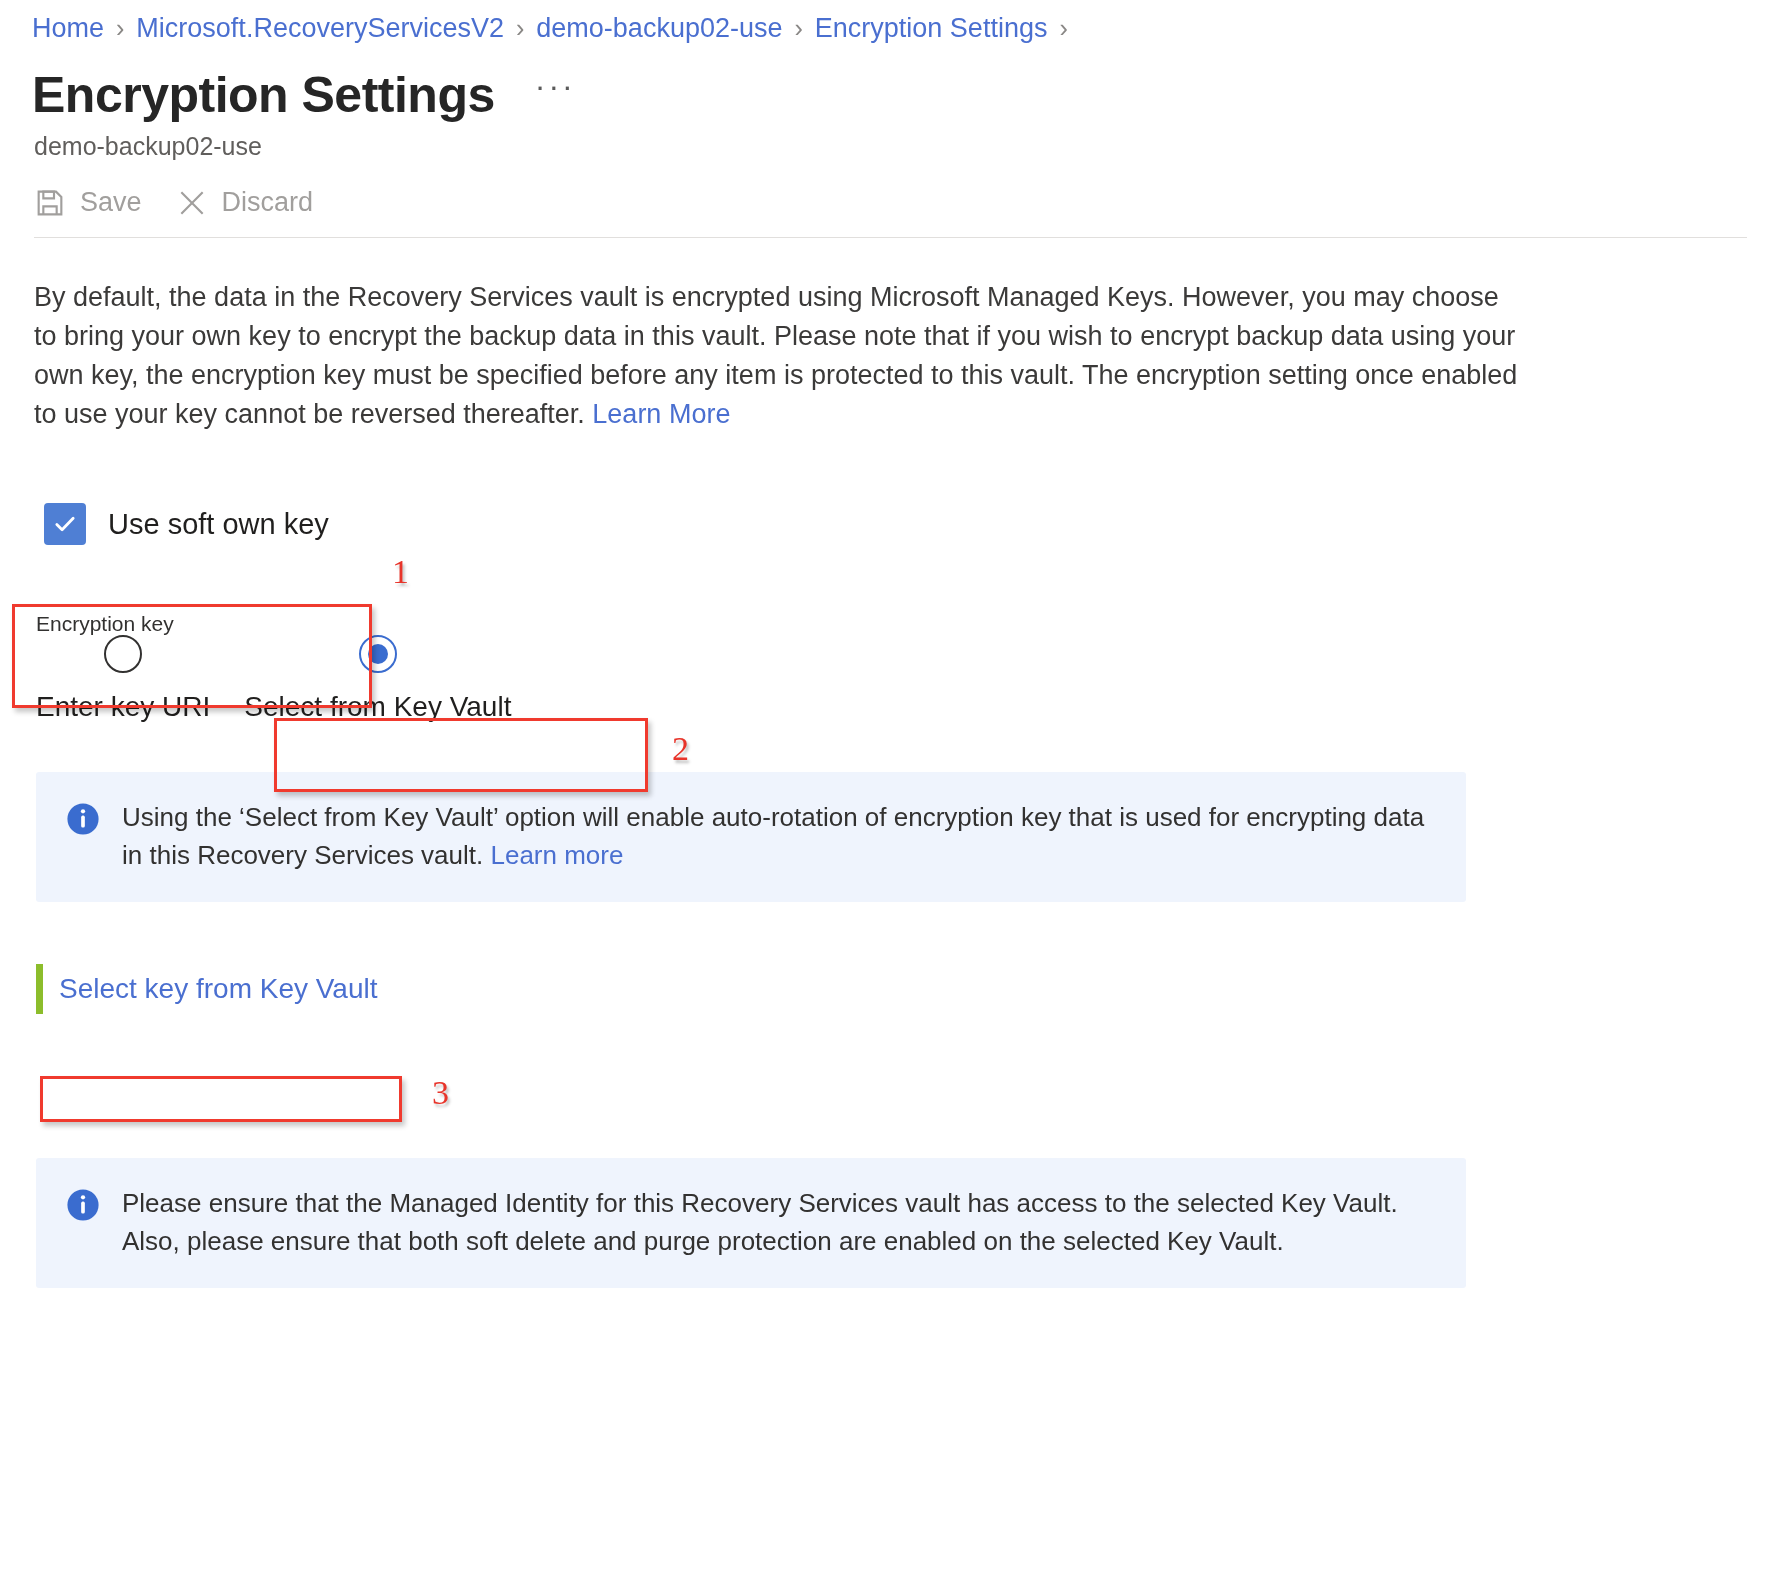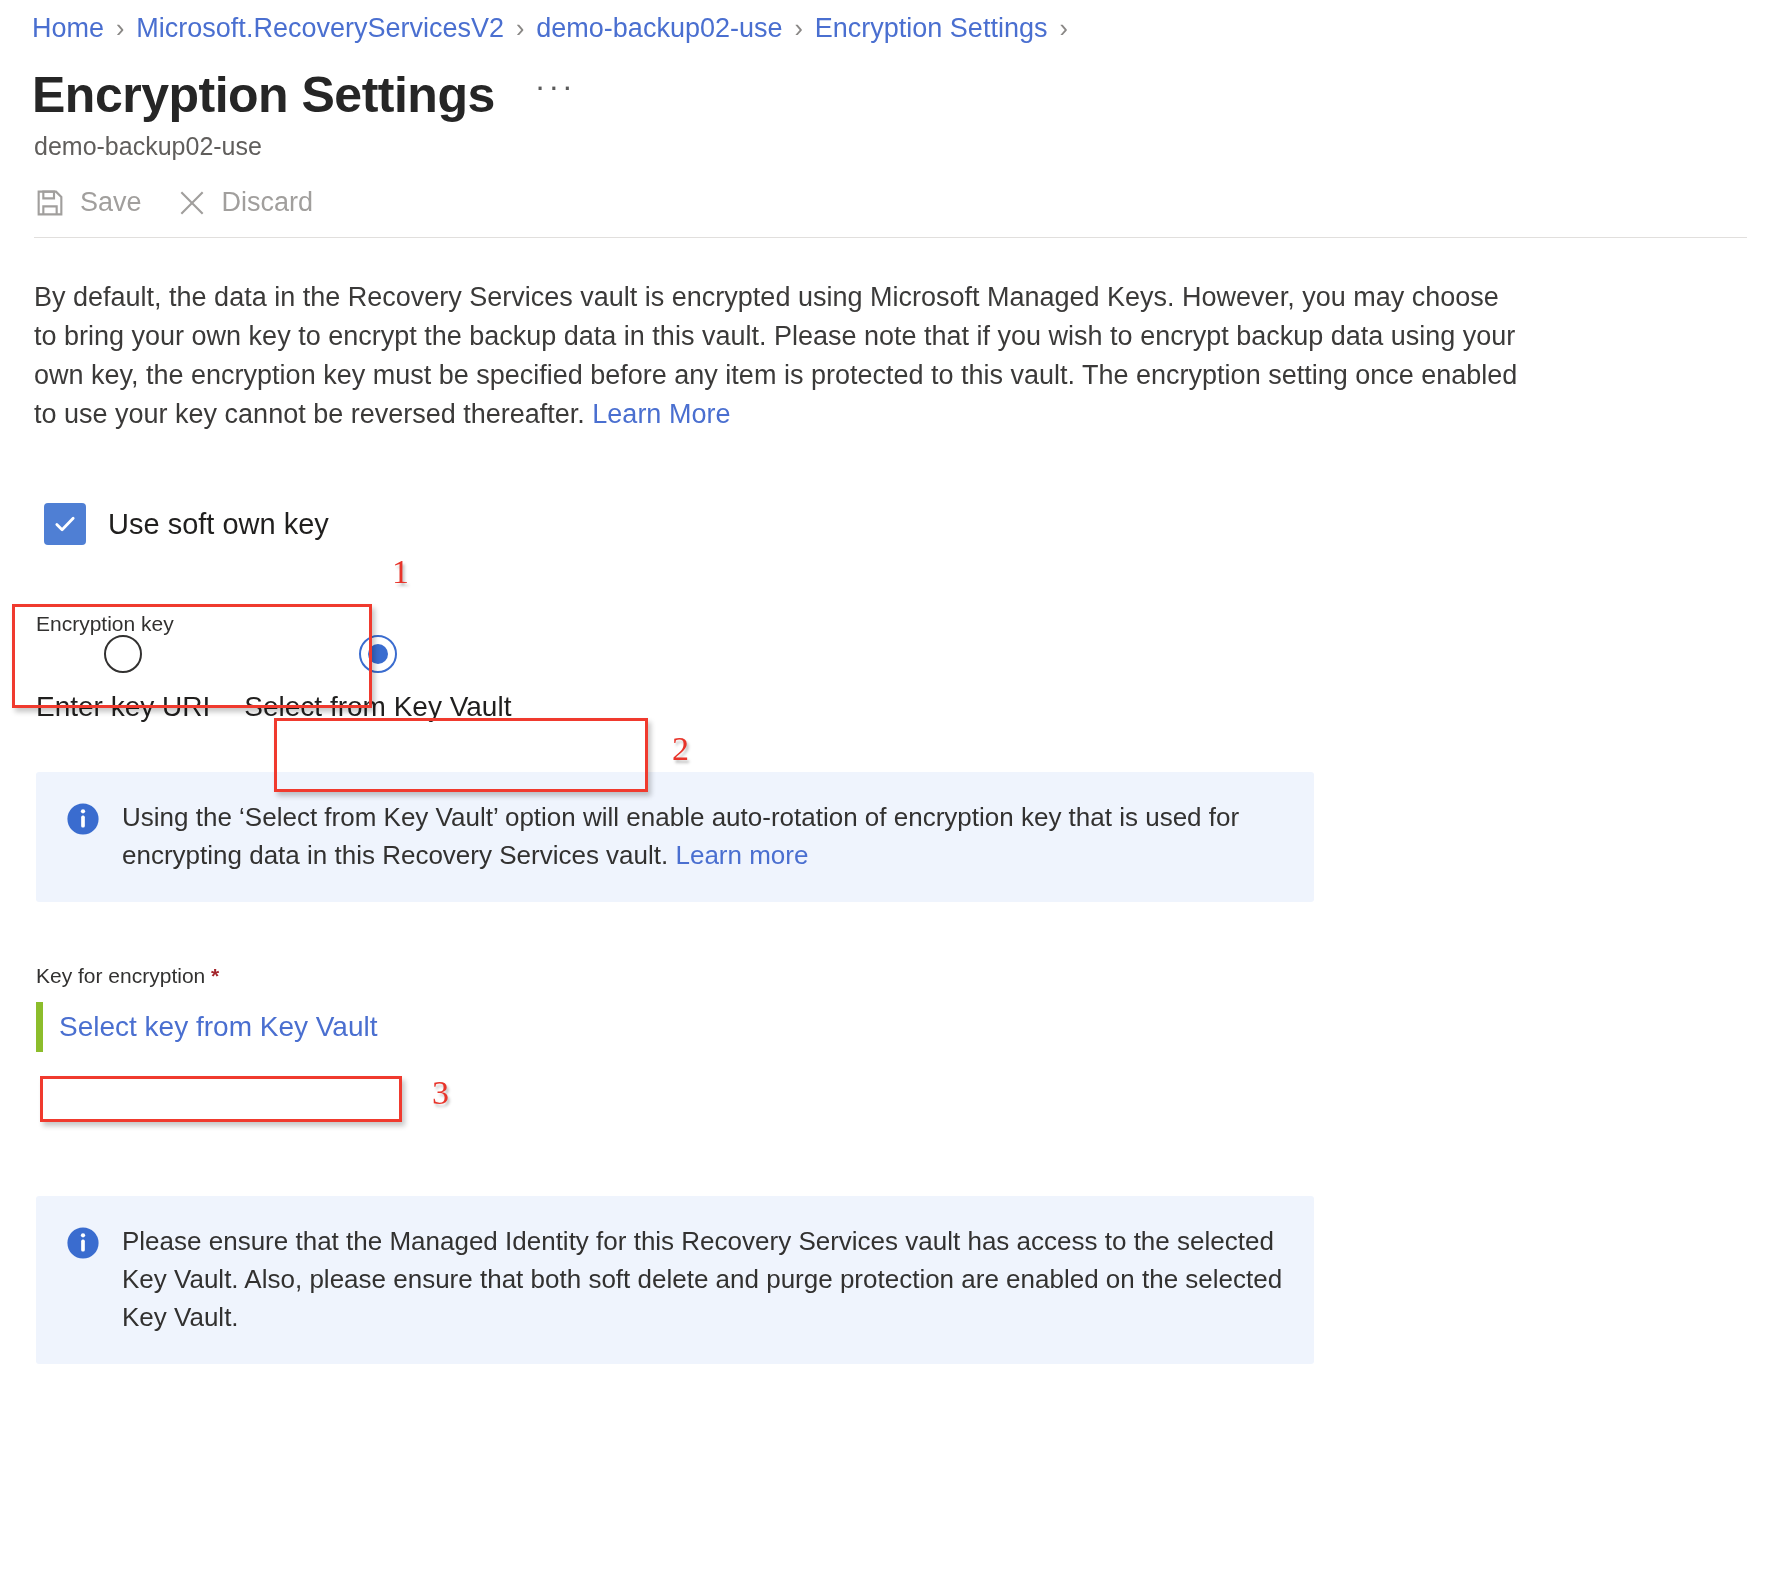--- a/index.html
+++ b/index.html
@@ -181,21 +181,21 @@
   .radio-dot {
     width: 20px; height: 20px;
     border-radius: 50%;
     background: #3a6ccf;
   }
   .radio-text { font-size: 28px; color: #201f1e; }
 
   
   .info-banner {
     margin: 16px 0 0 36px;
-    width: 1278px;
+    width: 1430px;
     background: #eff4fd;
     border-radius: 3px;
     display: flex;
     gap: 22px;
     padding: 26px 26px 28px 30px;
     box-sizing: border-box;
   }
   .info-icon {
     flex: none;
     margin-top: 4px;
@@ -308,23 +308,20 @@
       <circle cx="12" cy="6.6" r="1.5" fill="#ffffff"></circle>
       <rect x="10.7" y="9.6" width="2.6" height="8.4" rx="1.1" fill="#ffffff"></rect>
     </svg>
   </span>
   <div class="info-text">
     <span>Using the ‘Select from Key Vault’ option will enable auto-rotation of encryption key that is used for encrypting data in this Recovery Services vault. </span><span class="link">Learn more</span>
   </div>
 </div>
 
 <div class="key-section">
-  <div class="field-label">
-    <span>Key for encryption </span><span class="req-star">*</span>
-  </div>
   <div class="keylink-row">
     <div class="green-bar"></div>
     <div class="keylink">Select key from Key Vault</div>
   </div>
 </div>
 
 <div class="info-banner" id="banner-bottom" style="margin-top:144px;">
   <span class="info-icon">
     <svg width="34" height="34" viewBox="0 0 24 24">
       <circle cx="12" cy="12" r="11" fill="#3a6ccf"></circle>

